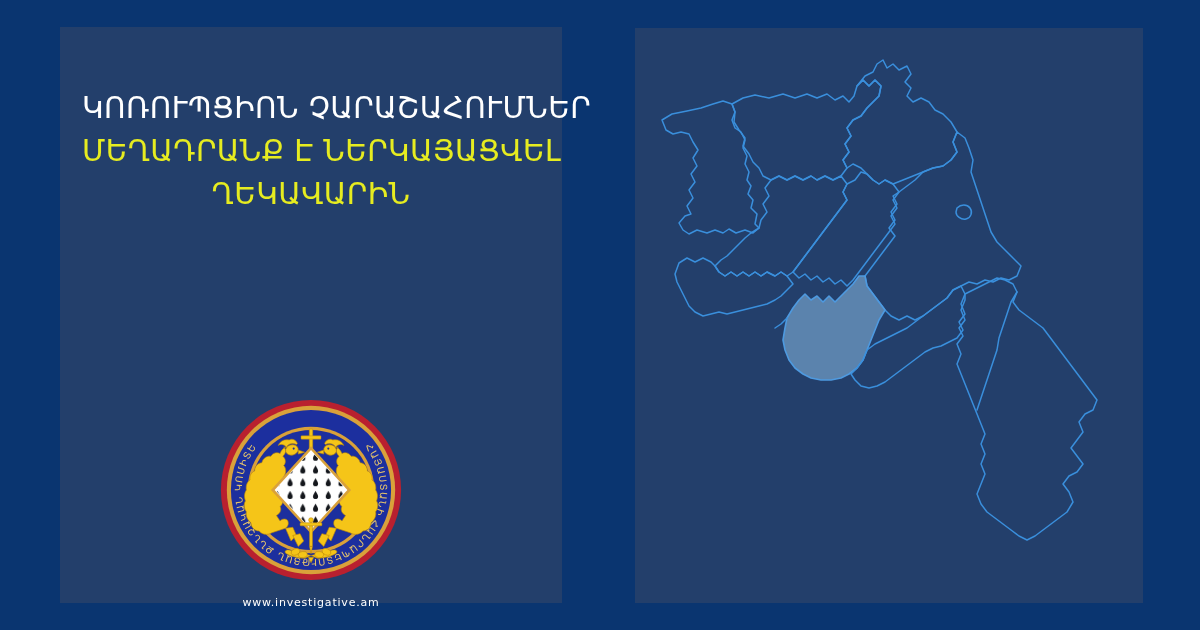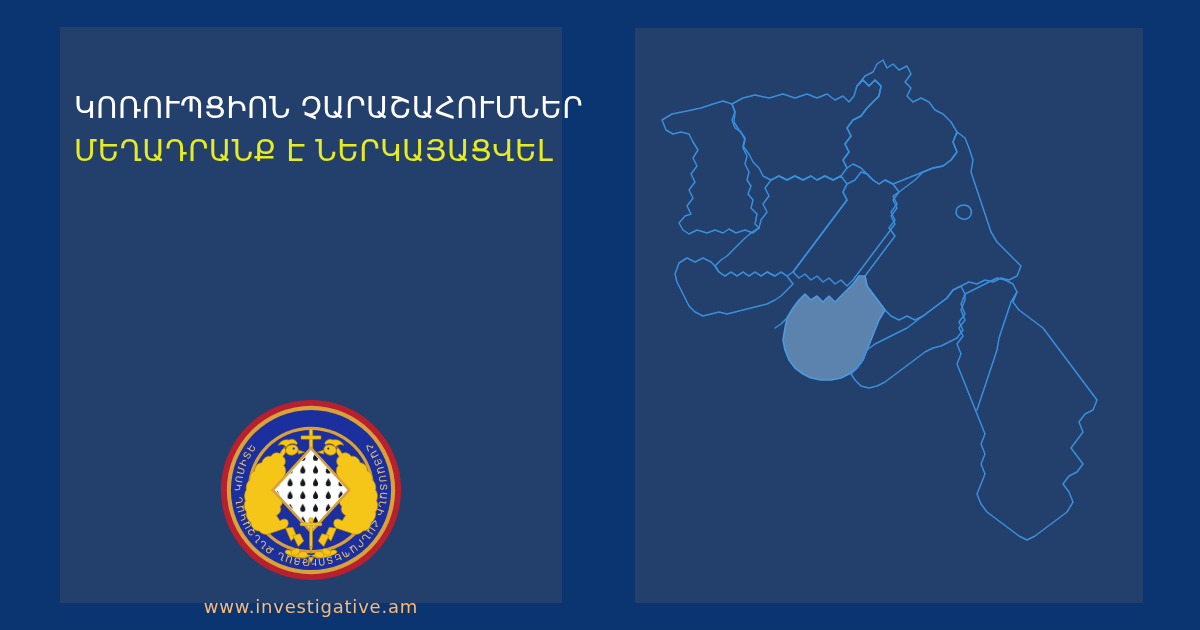--- a/index.html
+++ b/index.html
@@ -14,21 +14,21 @@
   
   .panel-left {
     position:absolute;
     left:60px; top:27px;
     width:502px; height:576px;
     background:#233f6b;
   }
   .headline {
     position:absolute;
     left:0; right:0; top:60px;
-    padding:0 14px;
+    padding:0 22px;
     text-align:center;
   }
   .hl-line {
     display:block;
     font-size:29.5px;
     line-height:43px;
     letter-spacing:0.4px;
     font-weight:400;
     white-space:nowrap;
   }
@@ -41,22 +41,22 @@
     left:50%; top:372px;
     transform:translateX(-50%);
     width:182px; height:182px;
   }
   .emblem-wrap svg { display:block; width:182px; height:182px; }
 
   .site-url {
     position:absolute;
     left:0; right:0; top:569px;
     text-align:center;
-    color:#fdba74;
-    font-size:18px;
+    color:#ffffff;
+    font-size:11px;
     letter-spacing:0.8px;
     font-family:"DejaVu Sans","Liberation Sans",sans-serif;
   }
 
   
   .panel-right {
     position:absolute;
     left:635px; top:28px;
     width:508px; height:575px;
     background:#233f6b;
@@ -67,20 +67,21 @@
 </head>
 <body>
 
 <div id="stage">
 
   <div class="panel-left">
 
     <div class="headline">
       <span class="hl-line hl-white">ԿՈՌՈՒՊՑԻՈՆ ՉԱՐԱՇԱՀՈՒՄՆԵՐ</span>
       <span class="hl-line hl-yellow">ՄԵՂԱԴՐԱՆՔ Է ՆԵՐԿԱՅԱՑՎԵԼ</span>
+      <span class="hl-line hl-yellow">ՂԵԿԱՎԱՐԻՆ</span>
     </div>
 
     <div class="emblem-wrap">
       <svg viewBox="0 0 200 200" xmlns="http://www.w3.org/2000/svg">
         <defs>
           <path id="ringpath" d="M100,100 m0,-76 a76,76 0 1,1 -0.1,0" fill="none"></path>
           <pattern id="ermine" width="14" height="14" patternUnits="userSpaceOnUse">
             <path d="M7,3 C5.2,6 4.2,8 4.2,9.4 C4.2,11 5.4,11.9 7,11.9 C8.6,11.9 9.8,11 9.8,9.4 C9.8,8 8.8,6 7,3 Z" fill="#14171c"></path>
           </pattern>
         </defs>

